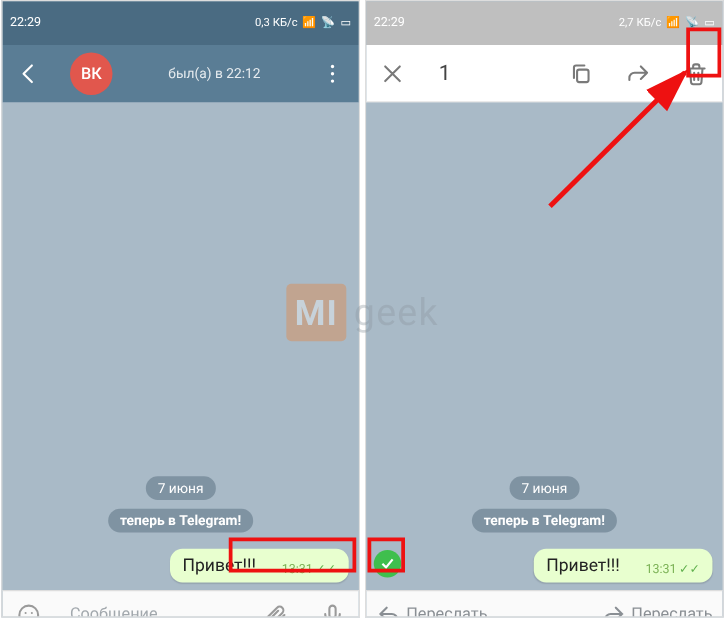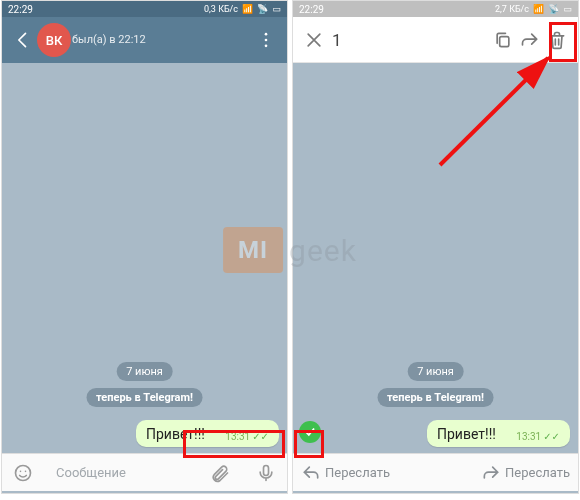--- a/index.html
+++ b/index.html
@@ -3,32 +3,32 @@
 <meta charset="utf-8">
 <style>
   * { box-sizing: border-box; margin: 0; padding: 0; }
   html, body { width: 580px; height: 500px; font-family: -apple-system, Roboto, Arial, sans-serif; overflow: hidden; }
   .stage { position: relative; width: 580px; height: 500px; background: #fff; }
   .phone { position: absolute; top: 0; width: 287px; height: 494px; background: #a9bac7; overflow: hidden; border: 1px solid #ddd; }
   .phone.left  { left: 1px; }
   .phone.right { left: 292px; }
 
   
-  .status { height: 16px; display: flex; align-items: center; justify-content: space-between; padding: 0 6px; font-size: 10px; color: #fff; }
+  .status { height: 35px; display: flex; align-items: center; justify-content: space-between; padding: 0 6px; font-size: 10px; color: #fff; }
   .left .status  { background: #4a6b82; }
   .right .status { background: #bfbfbf; }
   .status .indicators { display: flex; align-items: flex-end; gap: 4px; }
   .status .indicators span { font-size: 9px; }
 
   
-  .header { height: 46px; display: flex; align-items: center; padding: 0 8px; gap: 1px; color: #fff; }
+  .header { height: 46px; display: flex; align-items: center; padding: 0 8px; gap: 20px; color: #fff; }
   .left .header  { background: #5a7d95; }
   .right .header { background: #fff; color: #555; border-bottom: 1px solid #e4e4e4; }
   .avatar { width: 34px; height: 34px; border-radius: 50%; background: #e1574d; display: flex; align-items: center; justify-content: center; font-size: 13px; font-weight: 500; color: #fff; }
-  .titleblock { flex: 1; display: flex; flex-direction: column; line-height: 1.1; }
+  .titleblock { flex: 1; display: flex; flex-direction: column; line-height: 1.1; text-align: center; }
   .titleblock .name { font-size: 14px; font-weight: 500; }
   .titleblock .sub  { font-size: 11px; opacity: .85; }
   .iconbtn { width: 26px; height: 26px; display: flex; align-items: center; justify-content: center; cursor: pointer; color: inherit; }
   .iconbtn svg { width: 20px; height: 20px; stroke: currentColor; fill: none; stroke-width: 2; stroke-linecap: round; stroke-linejoin: round; }
   .right .header .count { flex: 1; font-size: 17px; color: #444; padding-left: 4px; }
   .right .header .iconbtn { color: #7a7a7a; }
 
   
   .chat { position: relative; height: 390px; background: #a9bac7; }
   .datepill, .syspill { position: absolute; left: 50%; transform: translateX(-50%); background: rgba(120,140,155,.85); color: #fff; font-size: 11px; padding: 3px 10px; border-radius: 11px; white-space: nowrap; }
@@ -49,21 +49,21 @@
   .inputbar svg { width: 20px; height: 20px; stroke: currentColor; fill: none; stroke-width: 2; stroke-linecap: round; }
 
   
   .hl { position: absolute; border: 3px solid #e11; pointer-events: none; }
 
   
   .arrow { position: absolute; pointer-events: none; }
 
   
   .watermark { position: absolute; left: 50%; top: 50%; transform: translate(-50%,-50%); display: flex; align-items: center; gap: 6px; opacity: .35; pointer-events: none; }
-  .watermark .logo { width: 60px; height: 46px; background: #f07d2b; display: flex; align-items: center; justify-content: center; color: #fff; font-size: 24px; font-weight: 700; letter-spacing: 1px; border-radius: 4px; }
+  .watermark .logo { width: 48px; height: 46px; background: #f07d2b; display: flex; align-items: center; justify-content: center; color: #fff; font-size: 28px; font-weight: 700; letter-spacing: 1px; border-radius: 4px; }
   .watermark .txt { font-size: 30px; color: #8a959d; font-weight: 400; letter-spacing: 1px; }
 </style>
 </head>
 <body>
 
 <div class="stage">
 
   <div class="phone left">
     <div class="status">
       <span>22:29</span>

